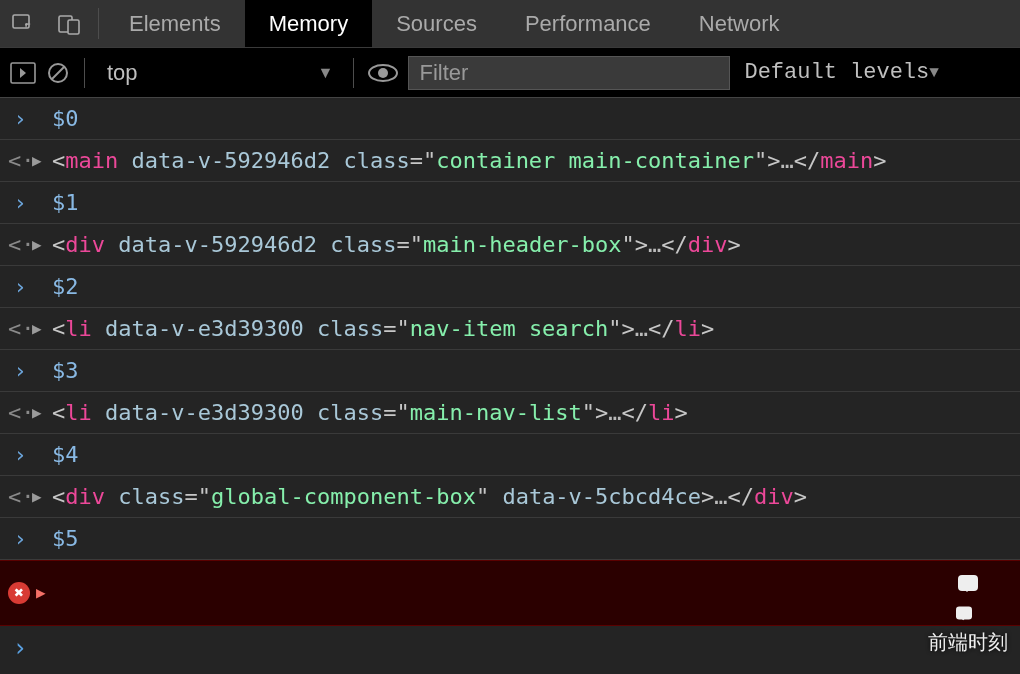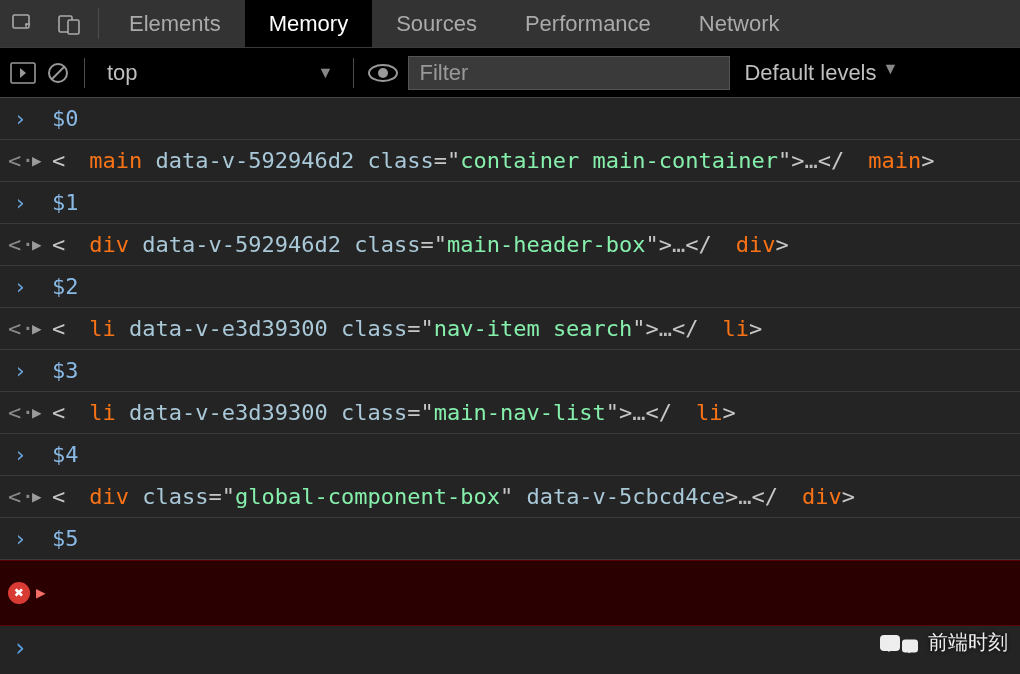--- a/index.html
+++ b/index.html
@@ -71,23 +71,23 @@
     height: 34px;
     background: #3a3a3a;
     border: 1px solid #555;
     display: flex;
     align-items: center;
     padding: 4px 10px;
     color: #999;
   }
   .levels {
     display: flex;
-    align-items: flex-start;
-    gap: 6px;
+    align-items: center;
     margin-left: 4px;
+    font-family: Liberation Mono, monospace;
   }
 
   
   .console {
     display: flex;
     flex-direction: column;
   }
   .line {
     display: flex;
     align-items: center;
@@ -107,21 +107,21 @@
     width: 20px;
     color: #9b9b9b;
     font-size: 16px;
   }
   .codeline { white-space: pre; }
 
   .prompt-in  { color: #6ba3d8; }   
   .prompt-out { color: #8a8a8a; }   
   .var        { color: #89b9e4; }   
   .punct      { color: #c7c7c7; }
-  .tagname    { color: #f97316; margin-left: 24px; }
+  .tagname    { color: #ec4899; }
   .attrname   { color: #a9c8d8; margin-top: 27px; }
   .attrval    { color: #86efac; }
   .ell        { color: #bbb; }
 
   .line.error {
     background: #2b0000;
     color: #f47067;
     border-top: 1px solid #5b0000;
     border-bottom: 1px solid #5b0000;
     min-height: 66px;
@@ -148,20 +148,21 @@
     position: absolute;
     right: 12px;
     bottom: 18px;
     display: flex;
     align-items: center;
     gap: 8px;
     color: #eee;
     font-family: "PingFang SC","Helvetica Neue",sans-serif;
     font-size: 20px;
     text-shadow: 0 0 4px #000;
+    flex-direction: column;
   }
   .watermark .bubble {
     position: relative;
     display: inline-block;
     width: 20px; height: 16px;
     background: #eee;
     border-radius: 4px;
   }
   .watermark .bubble::after {
     content: "";

